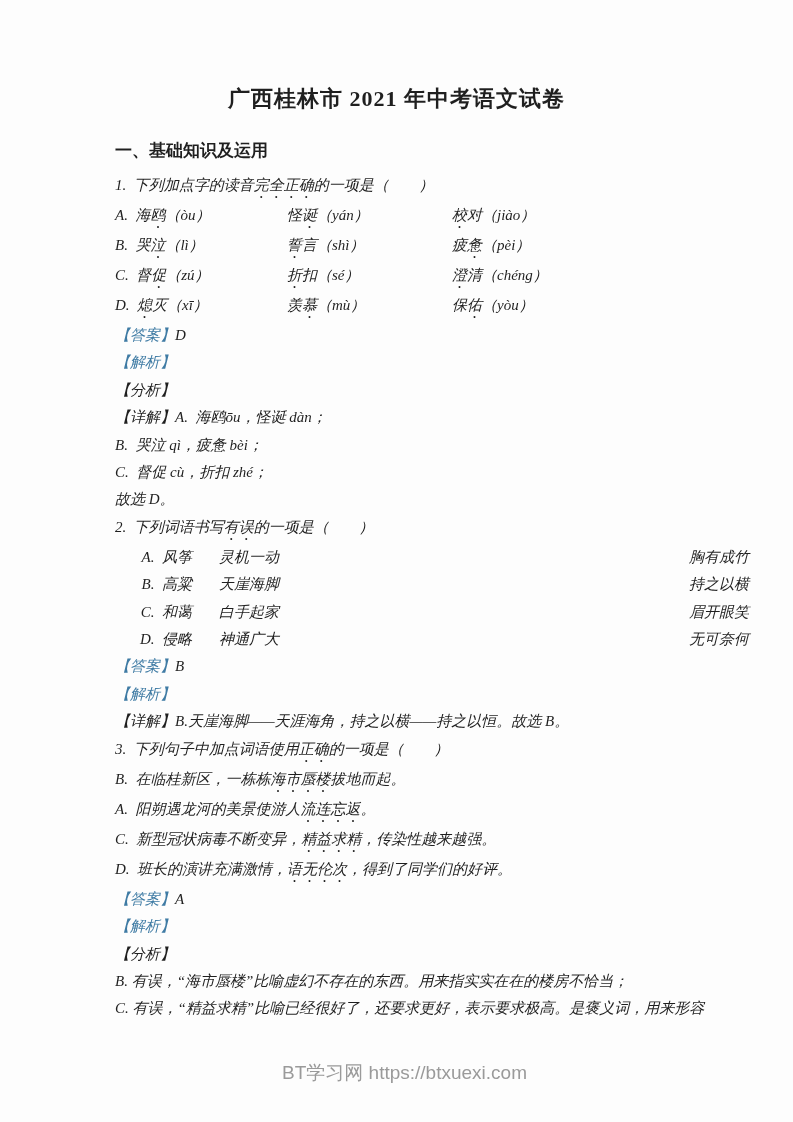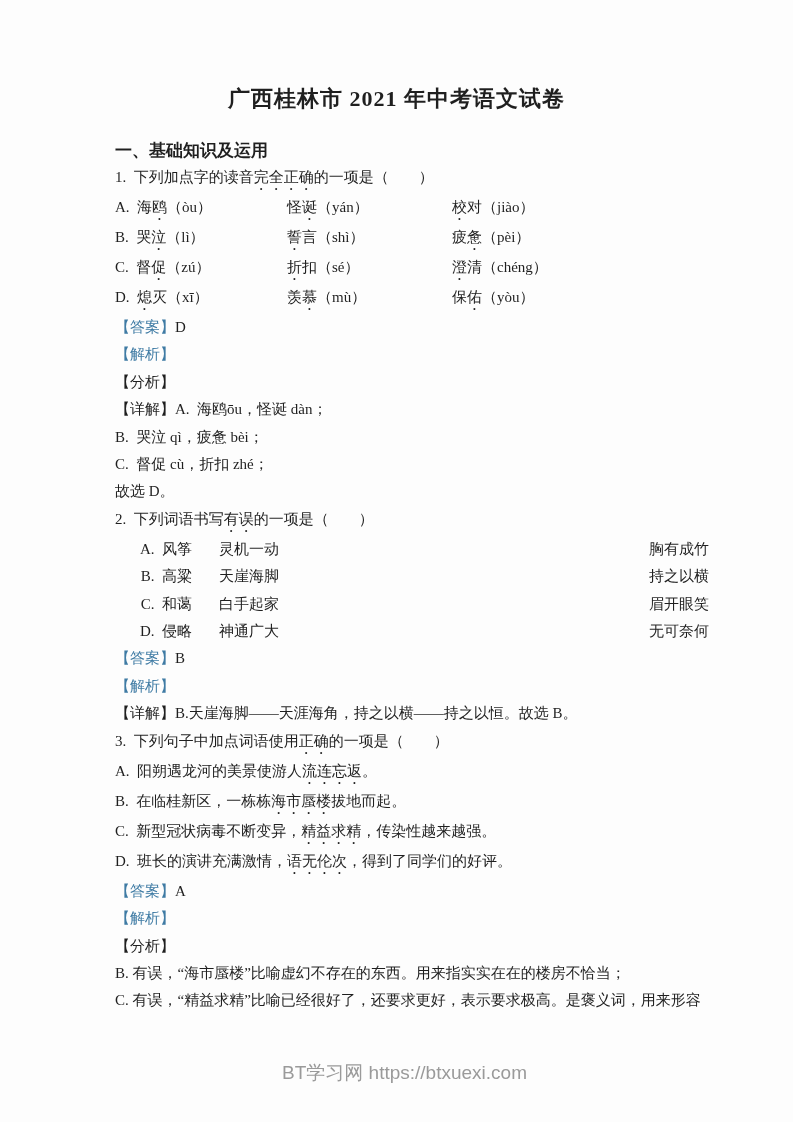--- a/index.html
+++ b/index.html
@@ -13,24 +13,24 @@
     font-family:"Liberation Serif","DejaVu Serif",serif;
     color:var(--text);
   }
   .page{position:relative;width:793px;height:1122px;}
   .title{
     margin:0;padding-top:84px;
     font-size:22px;font-weight:bold;text-align:center;
     letter-spacing:1px;line-height:30px;white-space:pre-wrap;
   }
   .section-heading{
-    margin:24px 112px 0 115px;
+    margin:24px 112px 8px 115px;
     font-size:17px;font-weight:bold;line-height:26px;white-space:pre-wrap;
   }
-  .content{margin:0 84px 0 115px;font-size:15px;}
+  .content{margin:0 44px 0 115px;font-size:15px;font-style:italic;}
   .line{line-height:27.4px;white-space:pre-wrap;min-height:27.4px;}
   .cols{display:grid;}
   .cols.wide{grid-template-columns:160px 153px 1fr;gap:12px;}
   .cols.narrow{grid-template-columns:77px 87px 1fr;text-align:right;}
   .blue{color:var(--blue);}
   .dot{
     -webkit-text-emphasis:filled dot;
     -webkit-text-emphasis-position:under left;
     text-emphasis:filled dot;
     text-emphasis-position:under left;
@@ -62,22 +62,22 @@
       <div class="line"><span>故选 D。</span></div>
       <div class="line"><span>2.  下列词语书写</span><span class="dot">有误</span><span>的一项是（　　）</span></div>
       <div class="line cols narrow"><div class="cell"><span>A.  风筝</span></div><div class="cell"><span>灵机一动</span></div><div class="cell"><span>胸有成竹</span></div></div>
       <div class="line cols narrow"><div class="cell"><span>B.  高粱</span></div><div class="cell"><span>天崖海脚</span></div><div class="cell"><span>持之以横</span></div></div>
       <div class="line cols narrow"><div class="cell"><span>C.  和蔼</span></div><div class="cell"><span>白手起家</span></div><div class="cell"><span>眉开眼笑</span></div></div>
       <div class="line cols narrow"><div class="cell"><span>D.  侵略</span></div><div class="cell"><span>神通广大</span></div><div class="cell"><span>无可奈何</span></div></div>
       <div class="line"><span class="blue">【答案】</span><span>B</span></div>
       <div class="line"><span class="blue">【解析】</span></div>
       <div class="line"><span>【详解】B.天崖海脚——天涯海角，持之以横——持之以恒。故选 B。</span></div>
       <div class="line"><span>3.  下列句子中加点词语使用</span><span class="dot">正确</span><span>的一项是（　　）</span></div>
+      <div class="line"><span>B.  在临桂新区，一栋栋</span><span class="dot">海市蜃楼</span><span>拔地而起。</span></div>
       <div class="line"><span>A.  阳朔遇龙河的美景使游人</span><span class="dot">流连忘返</span><span>。</span></div>
-      <div class="line"><span>B.  在临桂新区，一栋栋</span><span class="dot">海市蜃楼</span><span>拔地而起。</span></div>
       <div class="line"><span>C.  新型冠状病毒不断变异，</span><span class="dot">精益求精</span><span>，传染性越来越强。</span></div>
       <div class="line"><span>D.  班长的演讲充满激情，</span><span class="dot">语无伦次</span><span>，得到了同学们的好评。</span></div>
       <div class="line"><span class="blue">【答案】</span><span>A</span></div>
       <div class="line"><span class="blue">【解析】</span></div>
       <div class="line"><span>【分析】</span></div>
       <div class="line"><span>B. 有误，“海市蜃楼”比喻虚幻不存在的东西。用来指实实在在的楼房不恰当；</span></div>
       <div class="line"><span>C. 有误，“精益求精”比喻已经很好了，还要求更好，表示要求极高。是褒义词，用来形容</span></div>
     </div>
   <div class="footer">BT学习网 https://btxuexi.com</div>
 </div>

